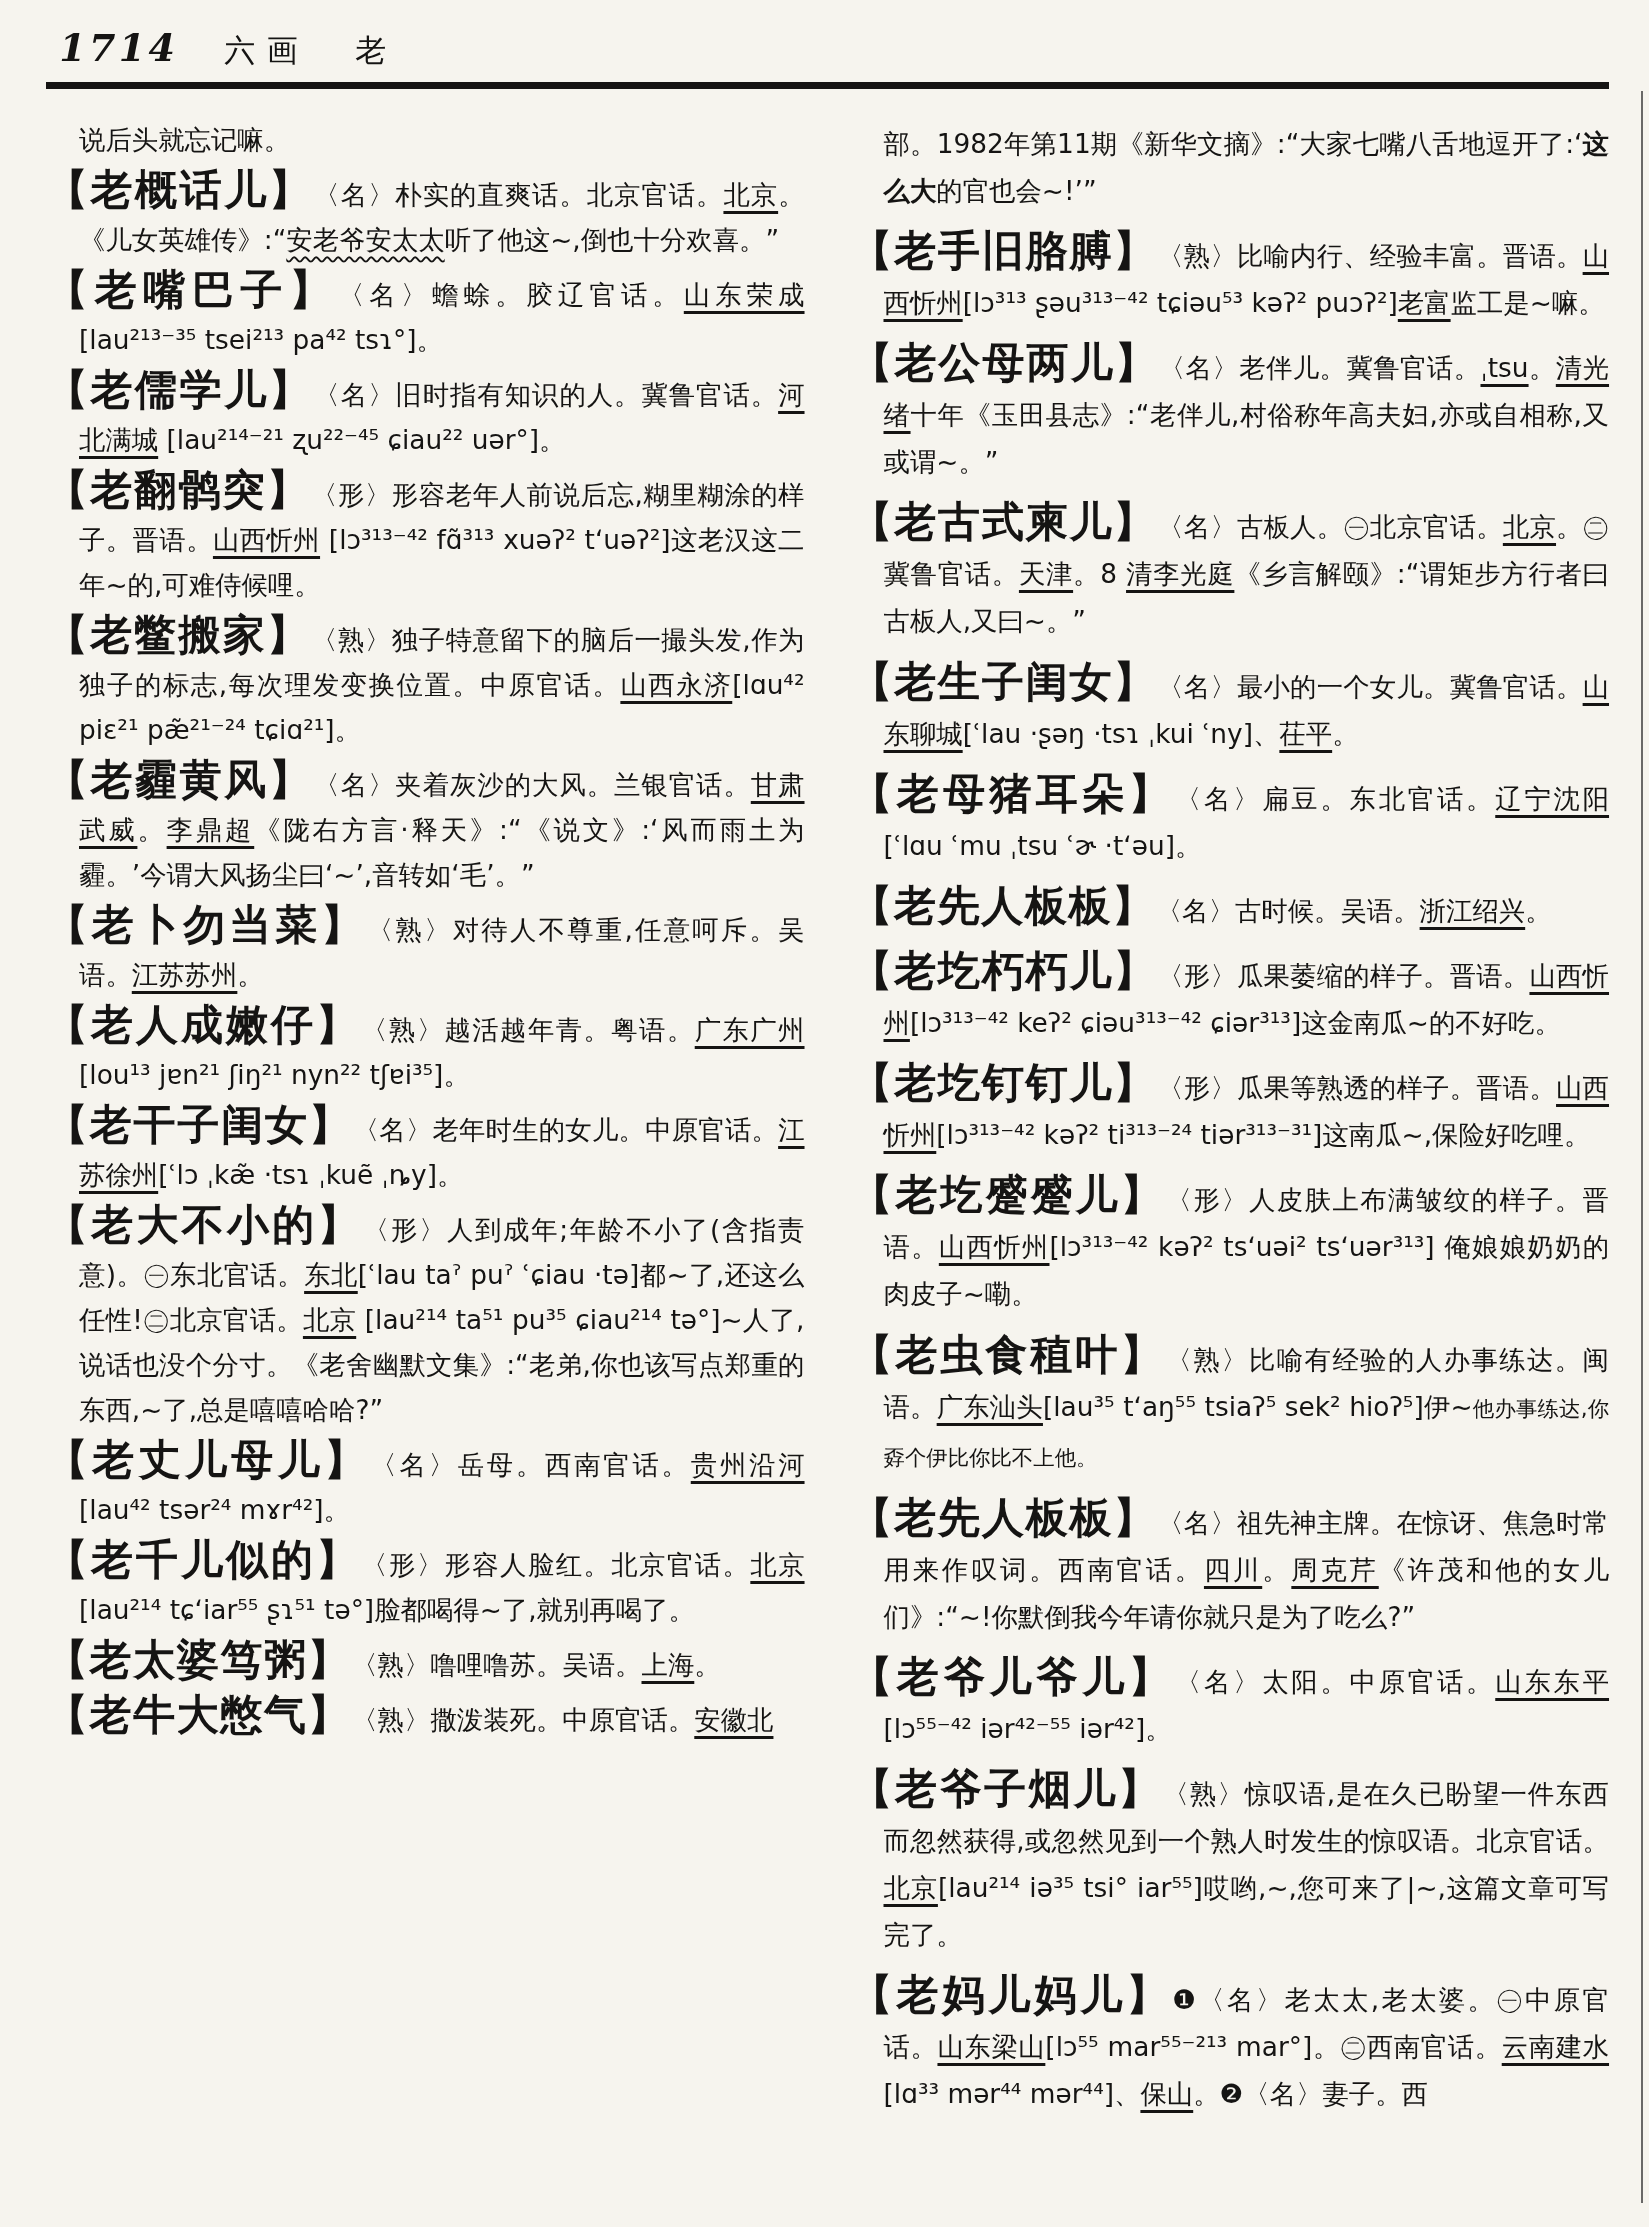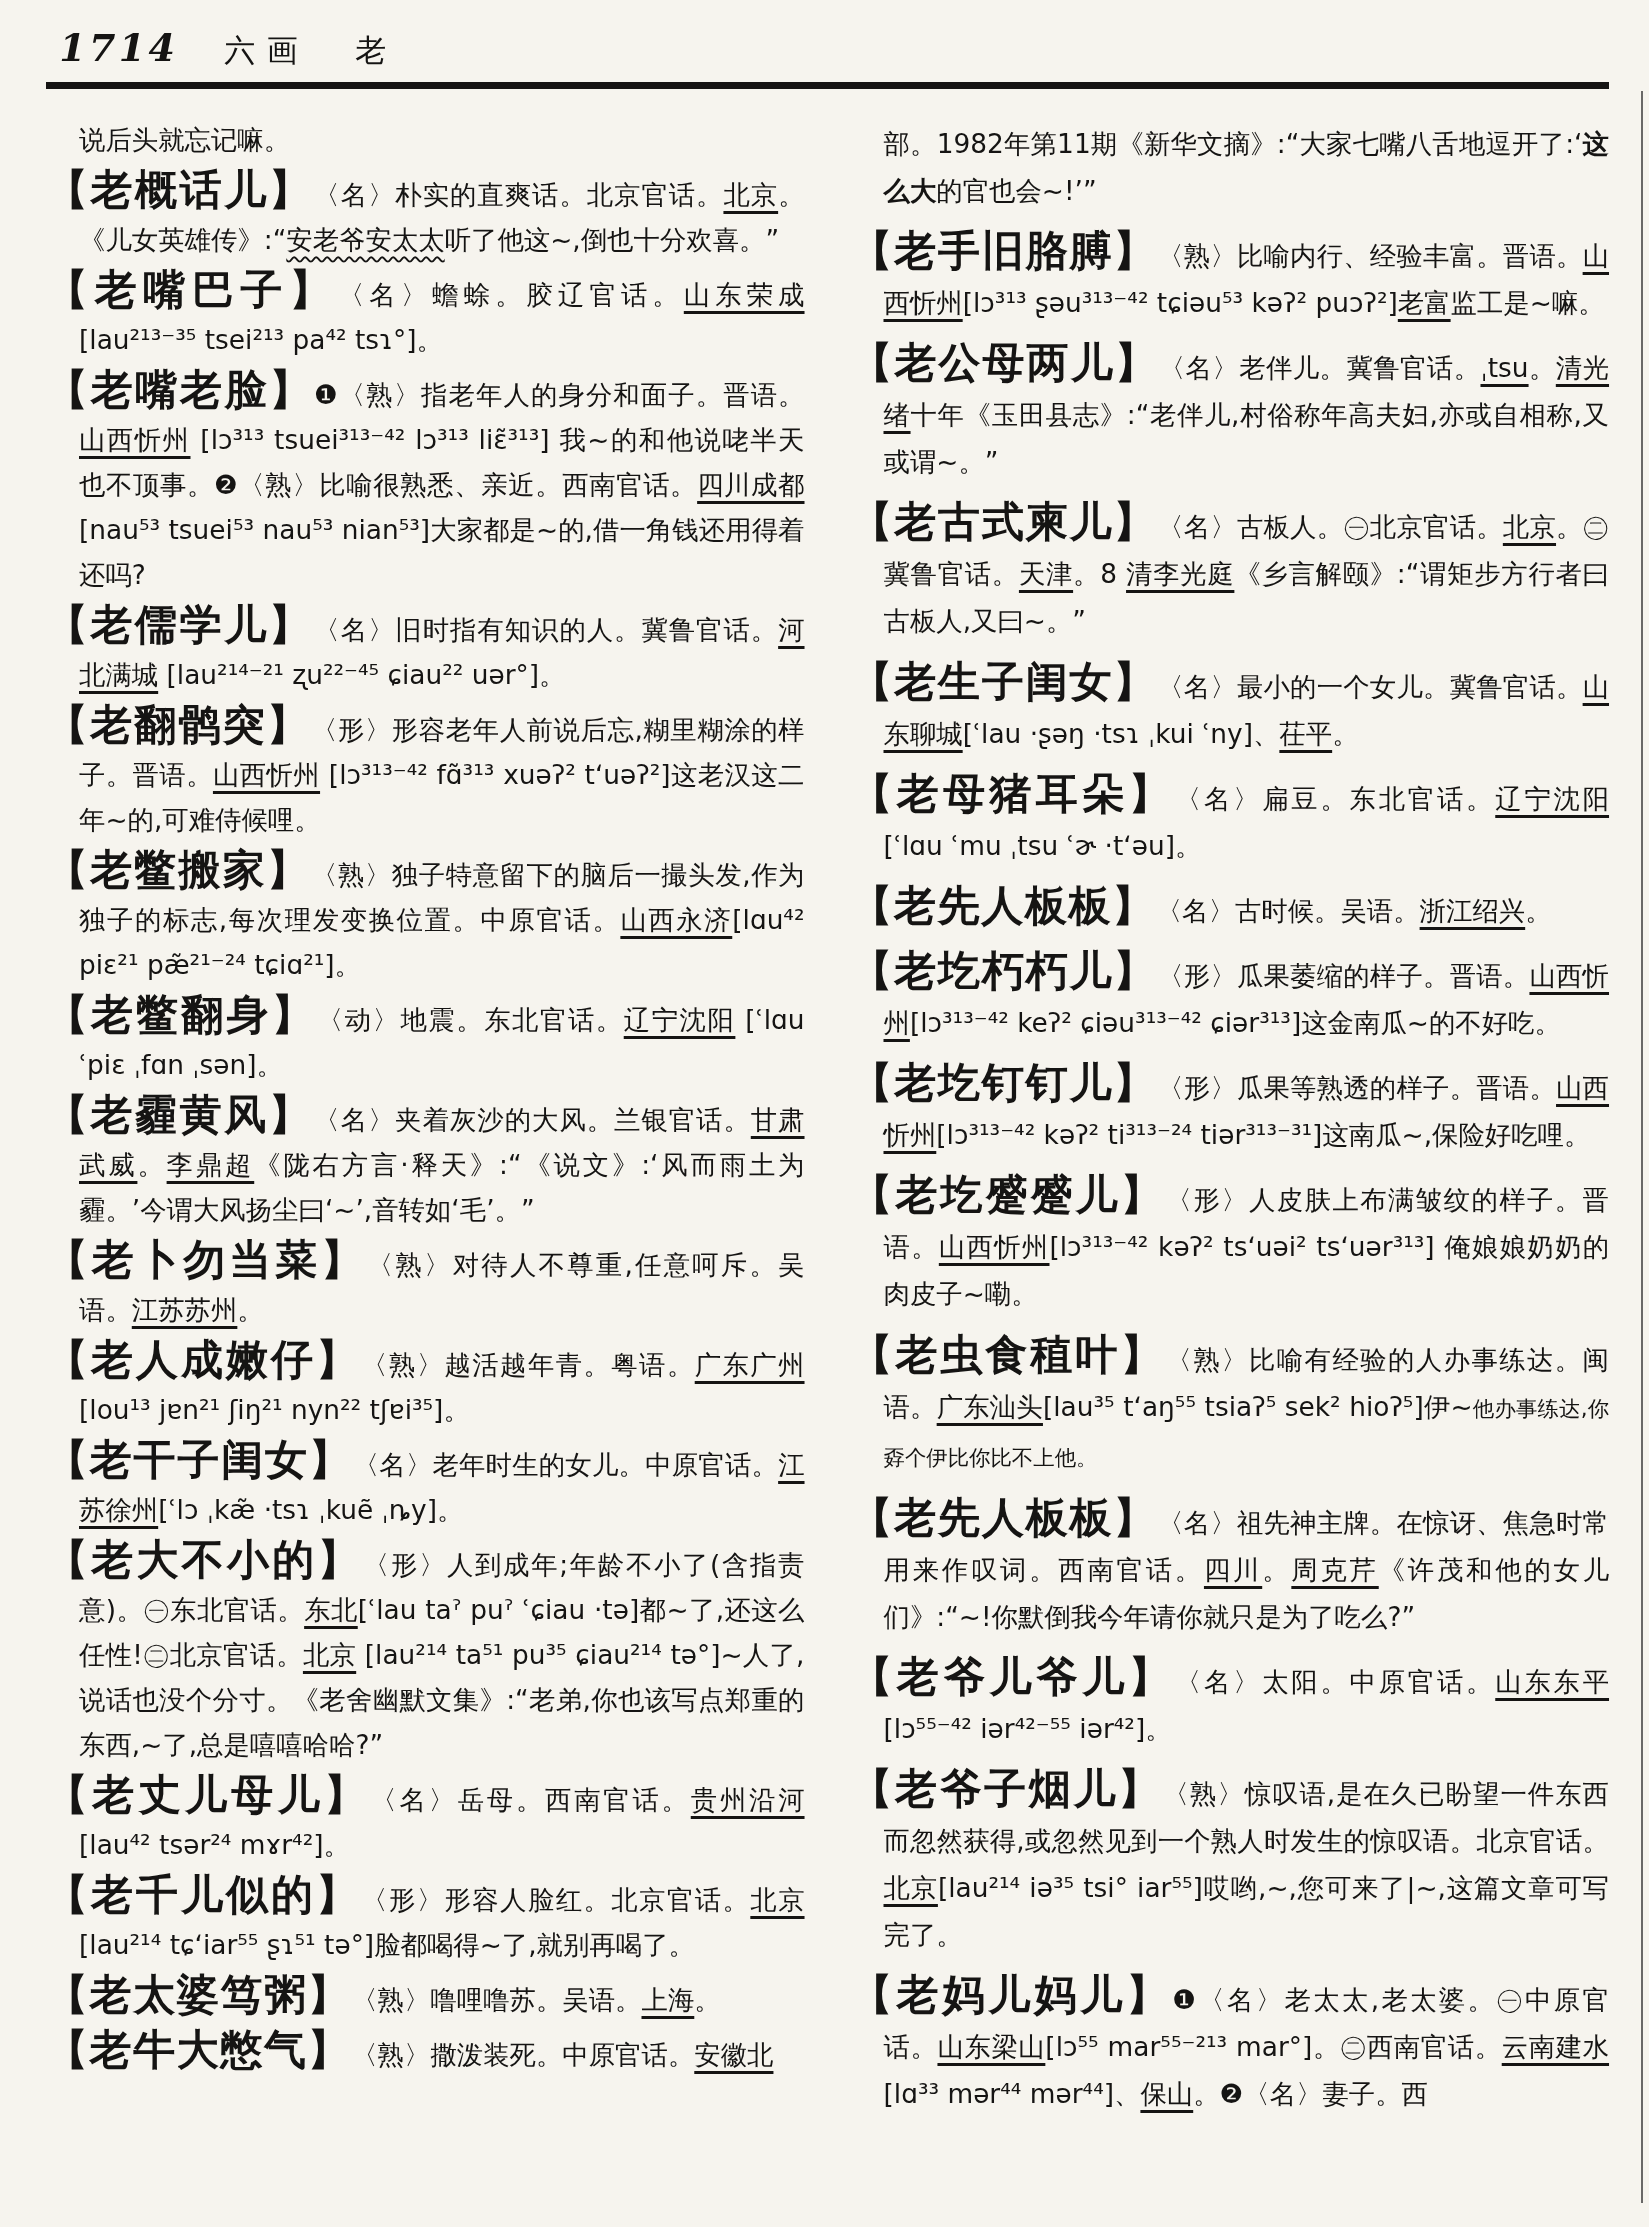--- a/index.html
+++ b/index.html
@@ -41,25 +41,23 @@
     <span class="pagenum">1714</span>
     <span class="hdr-sec">六画</span>
     <span class="hdr-sec">老</span>
   </div>
   <div class="rule"></div>
   <div class="cols">
     <section class="col" id="col-left">
         <p class="entry cont"><span class="seg">说后头就忘记嘛。</span></p>
         <p class="entry"><span class="hw">【老概话儿】</span><span class="seg">〈名〉朴实的直爽话。北京官话。</span><span class="seg u">北京</span><span class="seg">。《儿女英雄传》:“</span><span class="seg w">安老爷安太太</span><span class="seg">听了他这~,倒也十分欢喜。”</span></p>
         <p class="entry"><span class="hw">【老嘴巴子】</span><span class="seg">〈名〉蟾蜍。胶辽官话。</span><span class="seg u">山东荣成</span><span class="seg">[lau²¹³⁻³⁵ tsei²¹³ pa⁴² tsɿ°]。</span></p>
-        <p class="entry"><span class="hw">【老嘴老脸】</span><span class="seg">❶〈熟〉指老年人的身分和面子。晋语。</span><span class="seg u">山西忻州</span><span class="seg"> [lɔ³¹³ tsuei³¹³⁻⁴² lɔ³¹³ liɛ̃³¹³] 我~的和他说咾半天也不顶事。❷〈熟〉比喻很熟悉、亲近。西南官话。</span><span class="seg u">四川成都</span><span class="seg"> [nau⁵³ tsuei⁵³ nau⁵³ nian⁵³]大家都是~的,借一角钱还用得着还吗?</span></p>
         <p class="entry"><span class="hw">【老儒学儿】</span><span class="seg">〈名〉旧时指有知识的人。冀鲁官话。</span><span class="seg u">河北满城</span><span class="seg"> [lau²¹⁴⁻²¹ ʐu²²⁻⁴⁵ ɕiau²² uər°]。</span></p>
         <p class="entry"><span class="hw">【老翻鹘突】</span><span class="seg">〈形〉形容老年人前说后忘,糊里糊涂的样子。晋语。</span><span class="seg u">山西忻州</span><span class="seg"> [lɔ³¹³⁻⁴² fɑ̃³¹³ xuəʔ² tʻuəʔ²]这老汉这二年~的,可难侍候哩。</span></p>
         <p class="entry"><span class="hw">【老鳖搬家】</span><span class="seg">〈熟〉独子特意留下的脑后一撮头发,作为独子的标志,每次理发变换位置。中原官话。</span><span class="seg u">山西永济</span><span class="seg">[lɑu⁴² piɛ²¹ pæ̃²¹⁻²⁴ tɕiɑ²¹]。</span></p>
-        <p class="entry"><span class="hw">【老鳖翻身】</span><span class="seg">〈动〉地震。东北官话。</span><span class="seg u">辽宁沈阳</span><span class="seg"> [ʿlɑu ʿpiɛ ˌfɑn ˌsən]。</span></p>
         <p class="entry"><span class="hw">【老霾黄风】</span><span class="seg">〈名〉夹着灰沙的大风。兰银官话。</span><span class="seg u">甘肃武威</span><span class="seg">。</span><span class="seg u">李鼎超</span><span class="seg">《陇右方言·释天》:“《说文》:‘风而雨土为霾。’今谓大风扬尘曰‘~’,音转如‘毛’。”</span></p>
         <p class="entry"><span class="hw">【老卜勿当菜】</span><span class="seg">〈熟〉对待人不尊重,任意呵斥。吴语。</span><span class="seg u">江苏苏州</span><span class="seg">。</span></p>
         <p class="entry"><span class="hw">【老人成嫩仔】</span><span class="seg">〈熟〉越活越年青。粤语。</span><span class="seg u">广东广州</span><span class="seg"> [lou¹³ jɐn²¹ ʃiŋ²¹ nyn²² tʃɐi³⁵]。</span></p>
         <p class="entry"><span class="hw">【老干子闺女】</span><span class="seg">〈名〉老年时生的女儿。中原官话。</span><span class="seg u">江苏徐州</span><span class="seg">[ʿlɔ ˌkæ̃ ·tsɿ ˌkuẽ ˌȵy]。</span></p>
         <p class="entry"><span class="hw">【老大不小的】</span><span class="seg">〈形〉人到成年;年龄不小了(含指责意)。㊀东北官话。</span><span class="seg u">东北</span><span class="seg">[ʿlau taˀ puˀ ʿɕiau ·tə]都~了,还这么任性!㊁北京官话。</span><span class="seg u">北京</span><span class="seg"> [lau²¹⁴ ta⁵¹ pu³⁵ ɕiau²¹⁴ tə°]~人了,说话也没个分寸。《老舍幽默文集》:“老弟,你也该写点郑重的东西,~了,总是嘻嘻哈哈?”</span></p>
         <p class="entry"><span class="hw">【老丈儿母儿】</span><span class="seg">〈名〉岳母。西南官话。</span><span class="seg u">贵州沿河</span><span class="seg">[lau⁴² tsər²⁴ mɤr⁴²]。</span></p>
         <p class="entry"><span class="hw">【老千儿似的】</span><span class="seg">〈形〉形容人脸红。北京官话。</span><span class="seg u">北京</span><span class="seg"> [lau²¹⁴ tɕʻiar⁵⁵ ʂɿ⁵¹ tə°]脸都喝得~了,就别再喝了。</span></p>
         <p class="entry"><span class="hw">【老太婆笃粥】</span><span class="seg">〈熟〉噜哩噜苏。吴语。</span><span class="seg u">上海</span><span class="seg">。</span></p>
         <p class="entry"><span class="hw">【老牛大憋气】</span><span class="seg">〈熟〉撒泼装死。中原官话。</span><span class="seg u">安徽北</span></p>
       </section>

